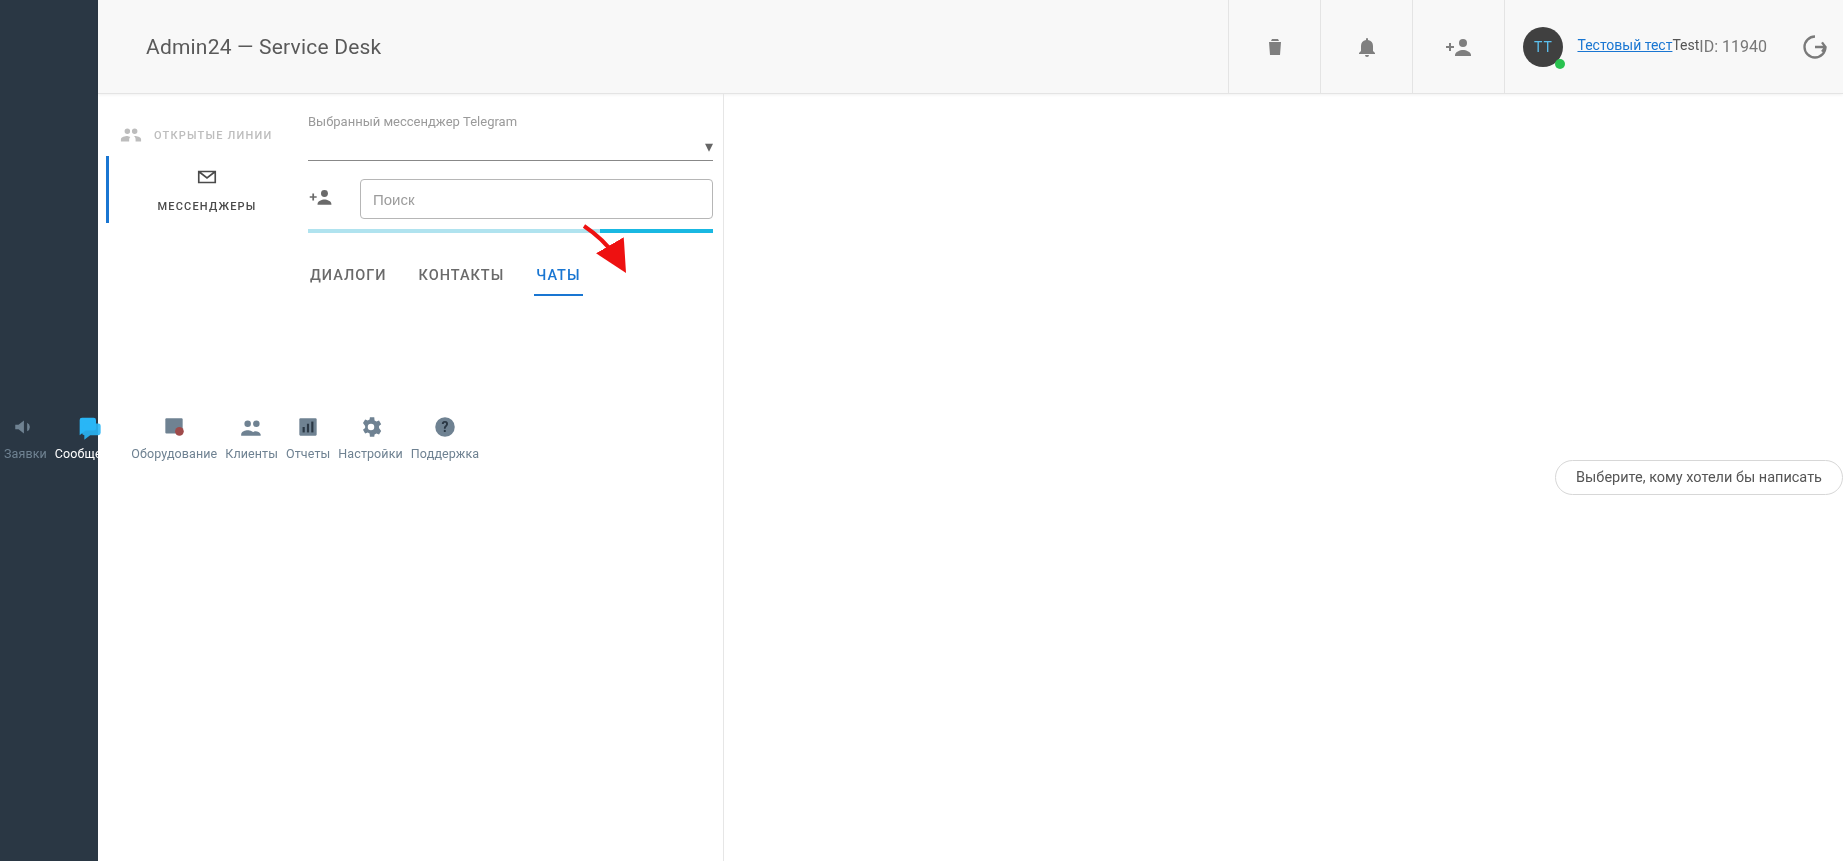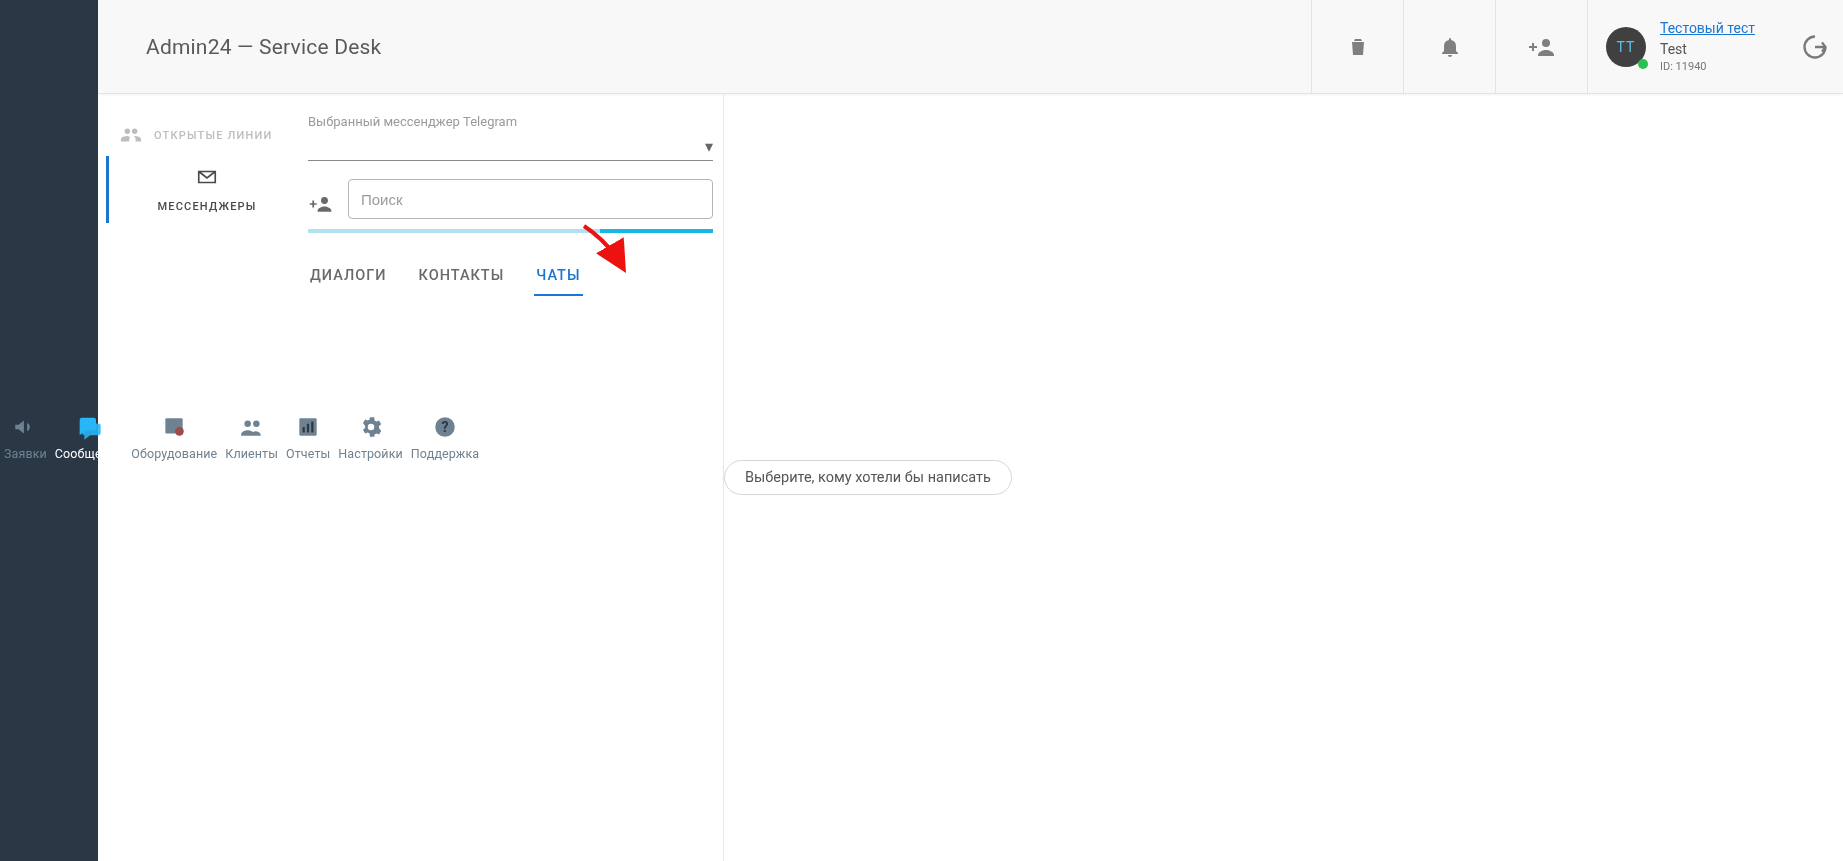--- a/index.html
+++ b/index.html
@@ -17,48 +17,48 @@
 
   
   .main { flex:1; display:flex; flex-direction:column; position:relative;}
   .header { height: 94px; background:#f8f8f8; border-bottom:1px solid #e4e4e4; display:flex; align-items:center; padding-left:48px; box-shadow: 0 1px 3px rgba(0,0,0,0.06);}
   .title { font-size: 21px; color: #5a5a5a; font-weight: 400; letter-spacing:0.2px;}
   .header-spacer { flex:1; }
   .header-btn { width: 92px; height: 94px; border-left:1px solid #e4e4e4; display:flex; align-items:center; justify-content:center; cursor:pointer; color:#7f7f7f;}
   .user-block { border-left:1px solid #e4e4e4; display:flex; align-items:center; padding: 0 20px 0 18px; gap:14px; height:94px; min-width:200px;}
   .user-avatar { width:40px; height:40px; border-radius:50%; background:#404040; color:#5cc0ef; display:flex; align-items:center; justify-content:center; font-size:14px; letter-spacing:1px; position:relative;}
   .user-avatar .dot{ position:absolute; bottom:-2px; left:32px; width:10px; height:10px; border-radius:50%; background:#29c24f;}
-  .user-text { display:flex; flex-direction:column; font-size:14px; line-height:1.45;}
+  .user-text { display:flex; flex-direction:row; font-size:14px; line-height:1.45;}
   .user-link{ color:#1976d2; text-decoration: underline; cursor:pointer;}
   .user-sub{ color:#555;}
-  .user-id{ color:#777; font-size:11px;}
+  .user-id{ color:#777; font-size:16px;}
   .logout { width:56px; display:flex; align-items:center; justify-content:center; height:94px; cursor:pointer; color:#7a7a7a;}
 
   
   .content { flex:1; display:flex; }
   .col1 { width: 210px; padding: 20px 0 0 8px; }
   .side-tab { display:flex; align-items:center; gap:12px; padding:10px 14px; font-size:11px; letter-spacing:1.2px; color:#bdbdbd; cursor:pointer; font-weight:500;}
   .side-tab.active { color:#4a4a4a; border-left:3px solid #1976d2; padding-left:11px;flex-direction:column;}
   .side-tab .ic{ width:22px; height:22px; display:flex; align-items:center; justify-content:center;}
 
   .col2 { width: 416px; border-right:1px solid #e6e6e6; padding:20px 10px 0 0; position:relative;}
   .selector-label{ font-size:13px; color:#9a9a9a; padding-bottom:2px;}
   .selector { border-bottom:1px solid #888; display:flex; align-items:center; justify-content:space-between; padding:6px 0 4px; cursor:pointer; margin-bottom:18px;}
   .selector .chev{ color:#666;}
-  .search-row{ display:flex; align-items:flex-end; gap:14px;}
+  .search-row{ display:flex; align-items:center; gap:26px;}
   .add-contact{ color:#6a6a6a; cursor:pointer;}
   .search-input{ flex:1; height:40px; border:1px solid #b6b6b6; border-radius:4px; padding:0 12px; font-size:15px; outline:none;}
   .search-input::placeholder{ color:#9c9c9c;}
   .progress{ height:4px; margin-top:10px; background:#b0e3ef; position:relative; overflow:hidden; width: 100%;}
   .progress::after{ content:""; position:absolute; right:0; top:0; width:28%; height:100%; background:#19b8e2;}
   .tabs{ display:flex; gap:28px; margin-top:28px; font-size:14.5px; letter-spacing:1px; color:#6a6a6a;}
   .tab{ padding:6px 2px 10px; cursor:pointer; font-weight:500;}
   .tab.active{ color:#1976d2; border-bottom:2px solid #1976d2;}
 
-  .col3 { flex:1; display:flex; align-items:center; justify-content:flex-start;}
+  .col3 { flex:1; display:flex; align-items:center; justify-content:flex-end;}
   .empty-chip{ border:1px solid #d7d7d7; border-radius:20px; padding:8px 20px; color:#555; font-size:14.5px;}
 
   
   .arrow { position:absolute; left:480px; top:222px; pointer-events:none;}
 </style>
 </head>
 <body>
 
 <div class="app">
 

